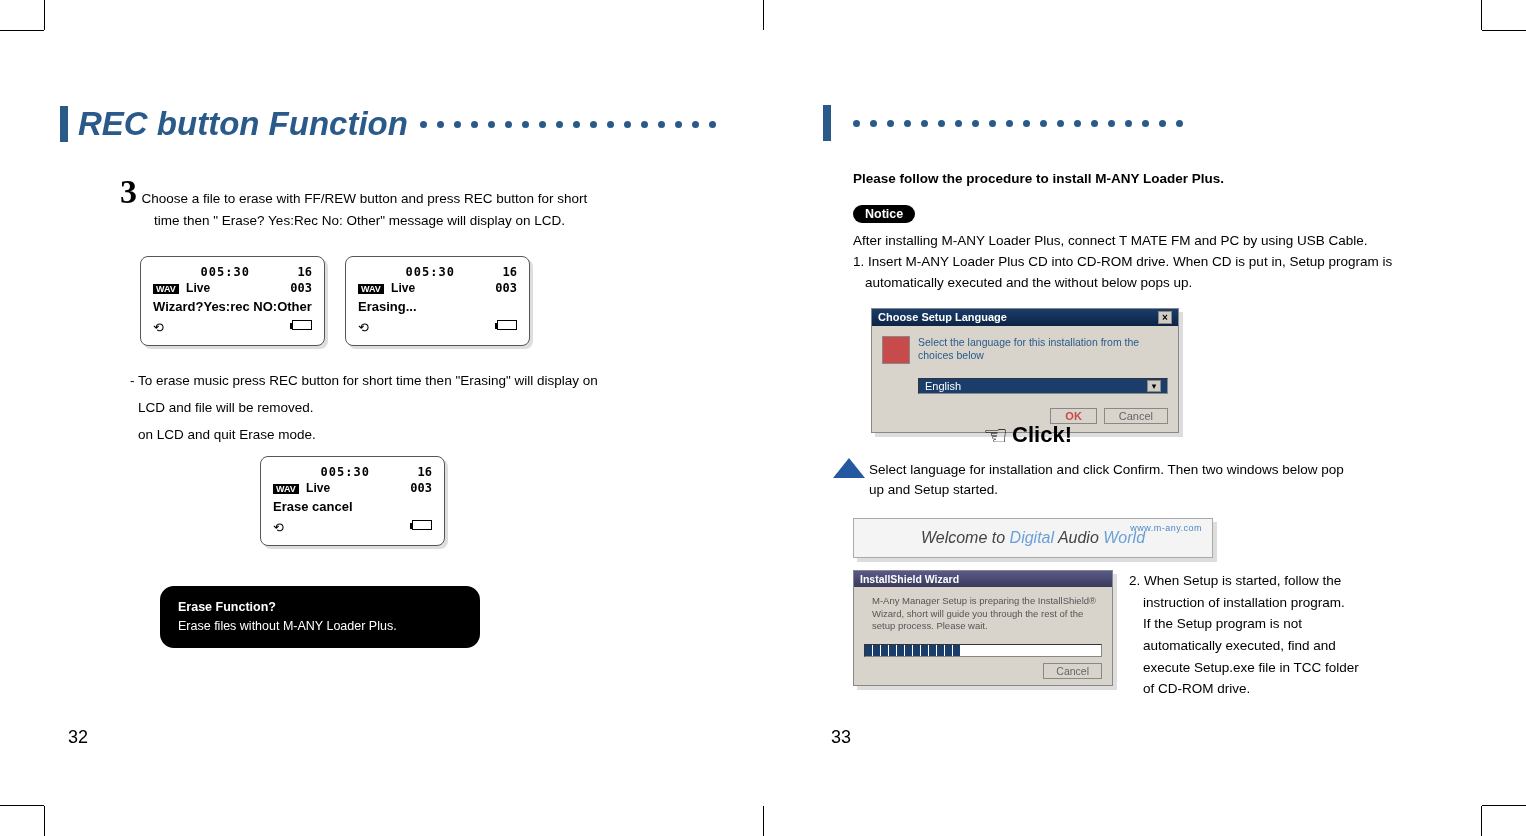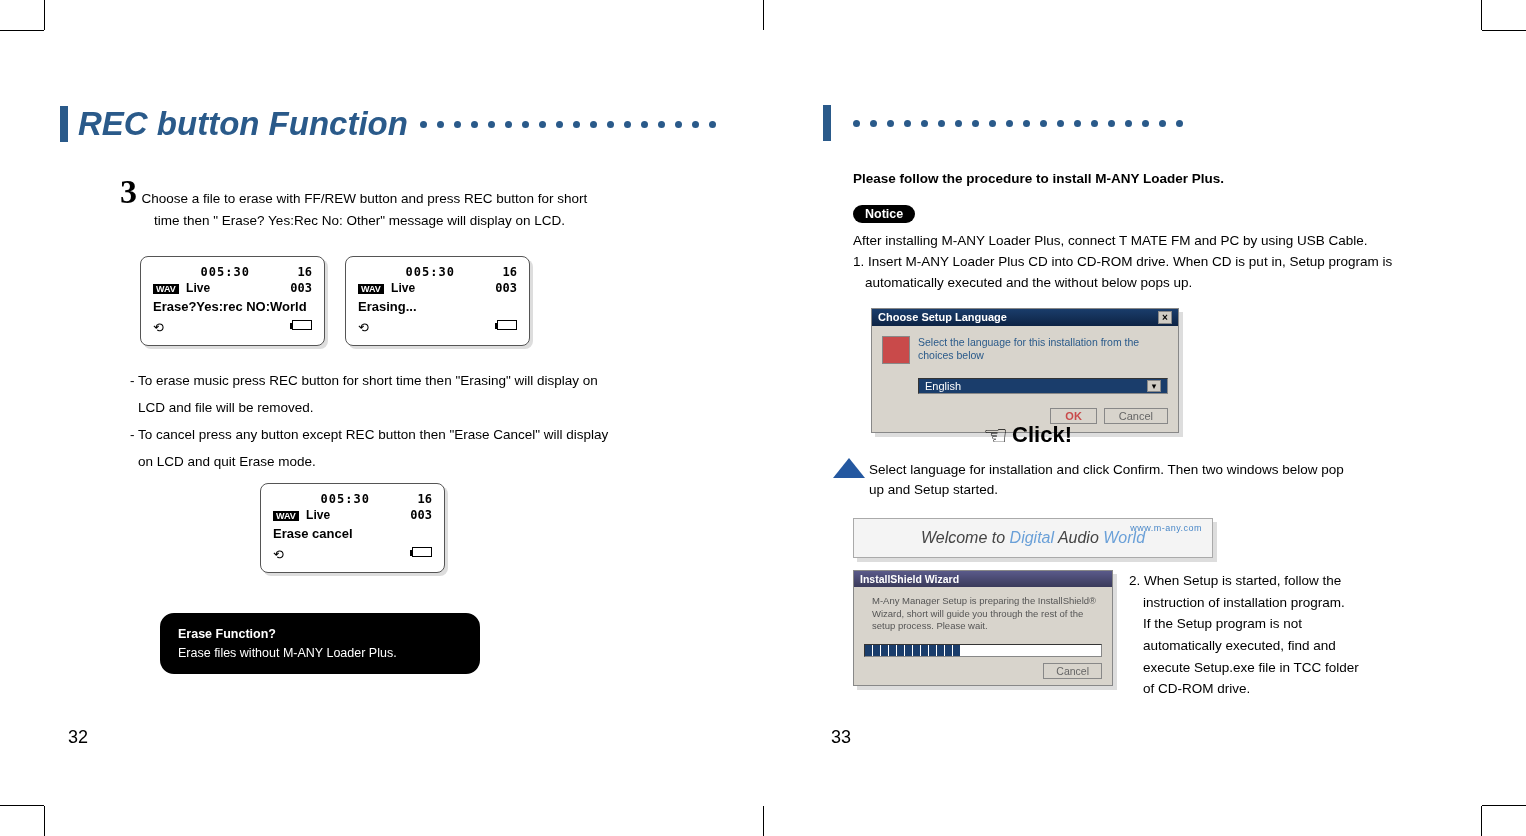--- a/index.html
+++ b/index.html
@@ -270,21 +270,21 @@
       <div class="lcd">
         <div class="line1">
             <span></span>
             <span class="time">005:30</span>
             <span class="count">16</span>
           </div>
         <div class="line2">
             <span><span class="wav">WAV</span> <span class="tname">Live</span></span>
             <span>003</span>
           </div>
-        <div class="line3">Erase?Yes:rec NO:World</div>
+        <div class="line3">Wizard?Yes:rec NO:Other</div>
         <div class="line4">
             <span class="repeat">⟲</span>
             <span class="batt"><span class="fill"></span></span>
           </div>
       </div>
       <div class="lcd">
         <div class="line1">
             <span></span>
             <span class="time">005:30</span>
             <span class="count">16</span>
@@ -296,21 +296,20 @@
         <div class="line3">Erasing...</div>
         <div class="line4">
             <span class="repeat">⟲</span>
             <span class="batt"><span class="fill"></span></span>
           </div>
       </div>
     </div>
 
     <p class="para">- To erase music press REC button for short time then "Erasing" will display on</p>
     <p class="para para-indent">LCD and file will be removed.</p>
-    <p class="para">- To cancel press any button except REC button then "Erase Cancel" will display</p>
     <p class="para para-indent">on LCD and quit Erase mode.</p>
 
     <div class="lcd-row" style="margin-left:160px;">
       <div class="lcd">
         <div class="line1">
             <span></span>
             <span class="time">005:30</span>
             <span class="count">16</span>
           </div>
         <div class="line2">

